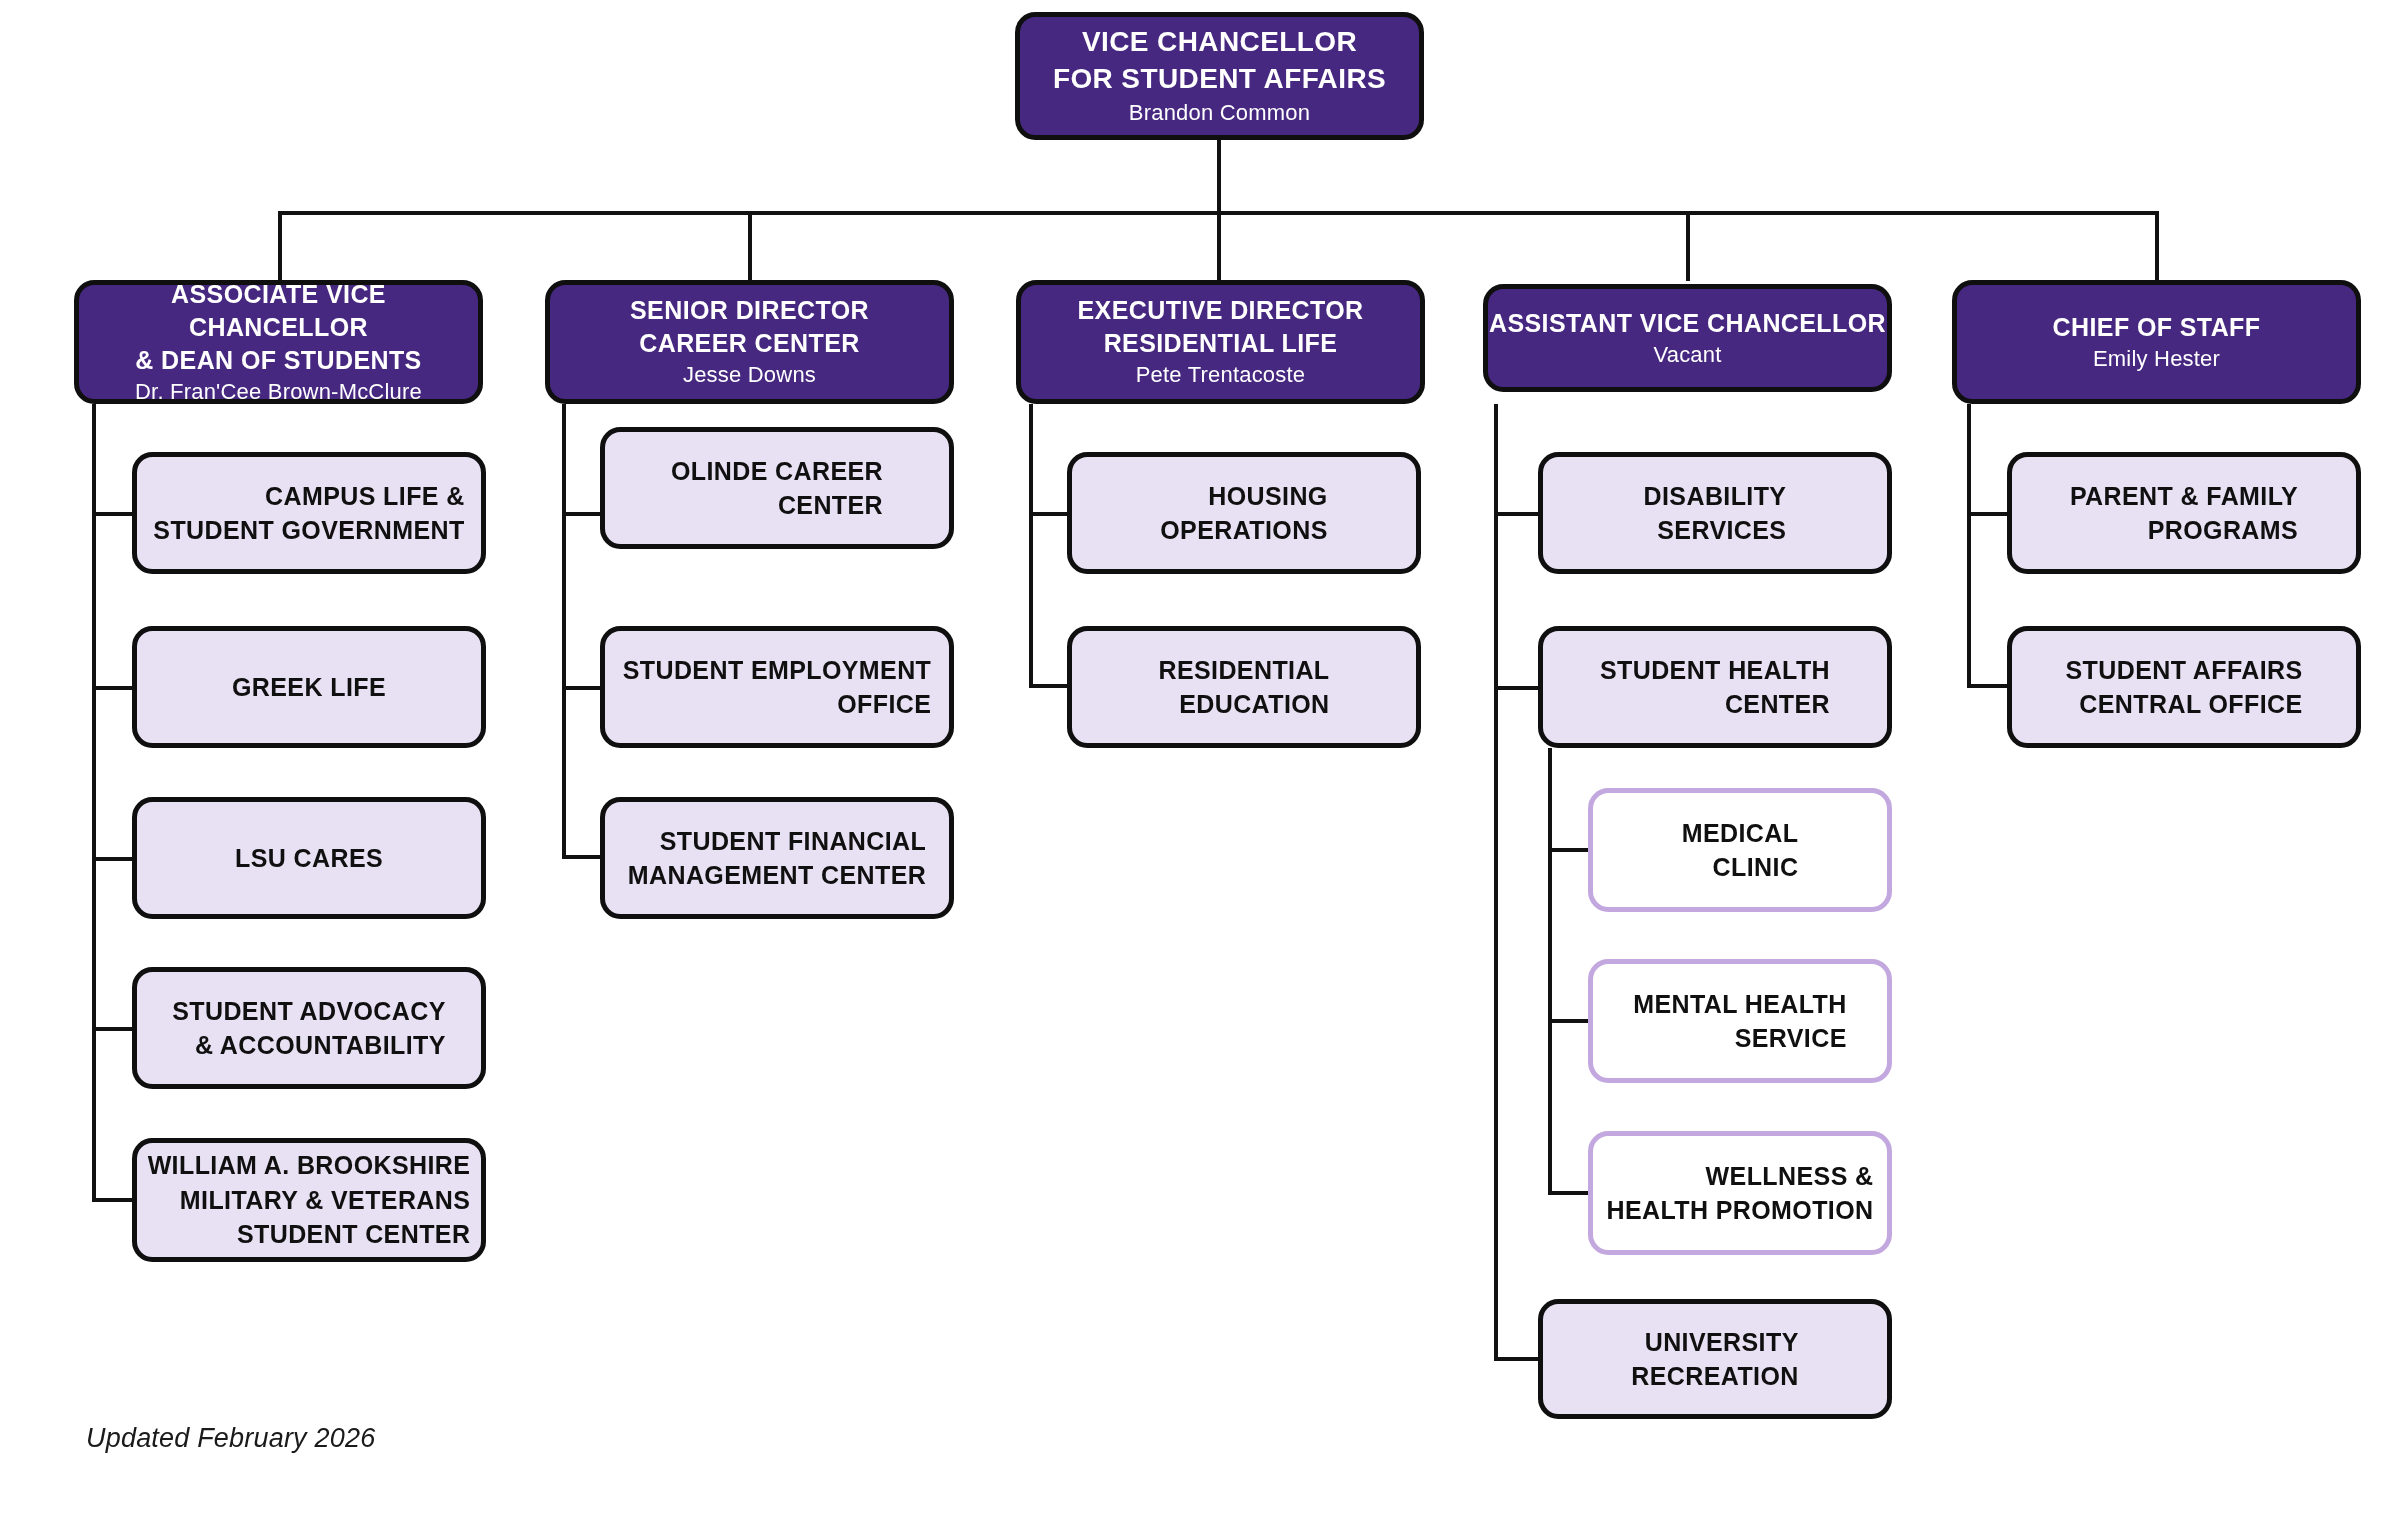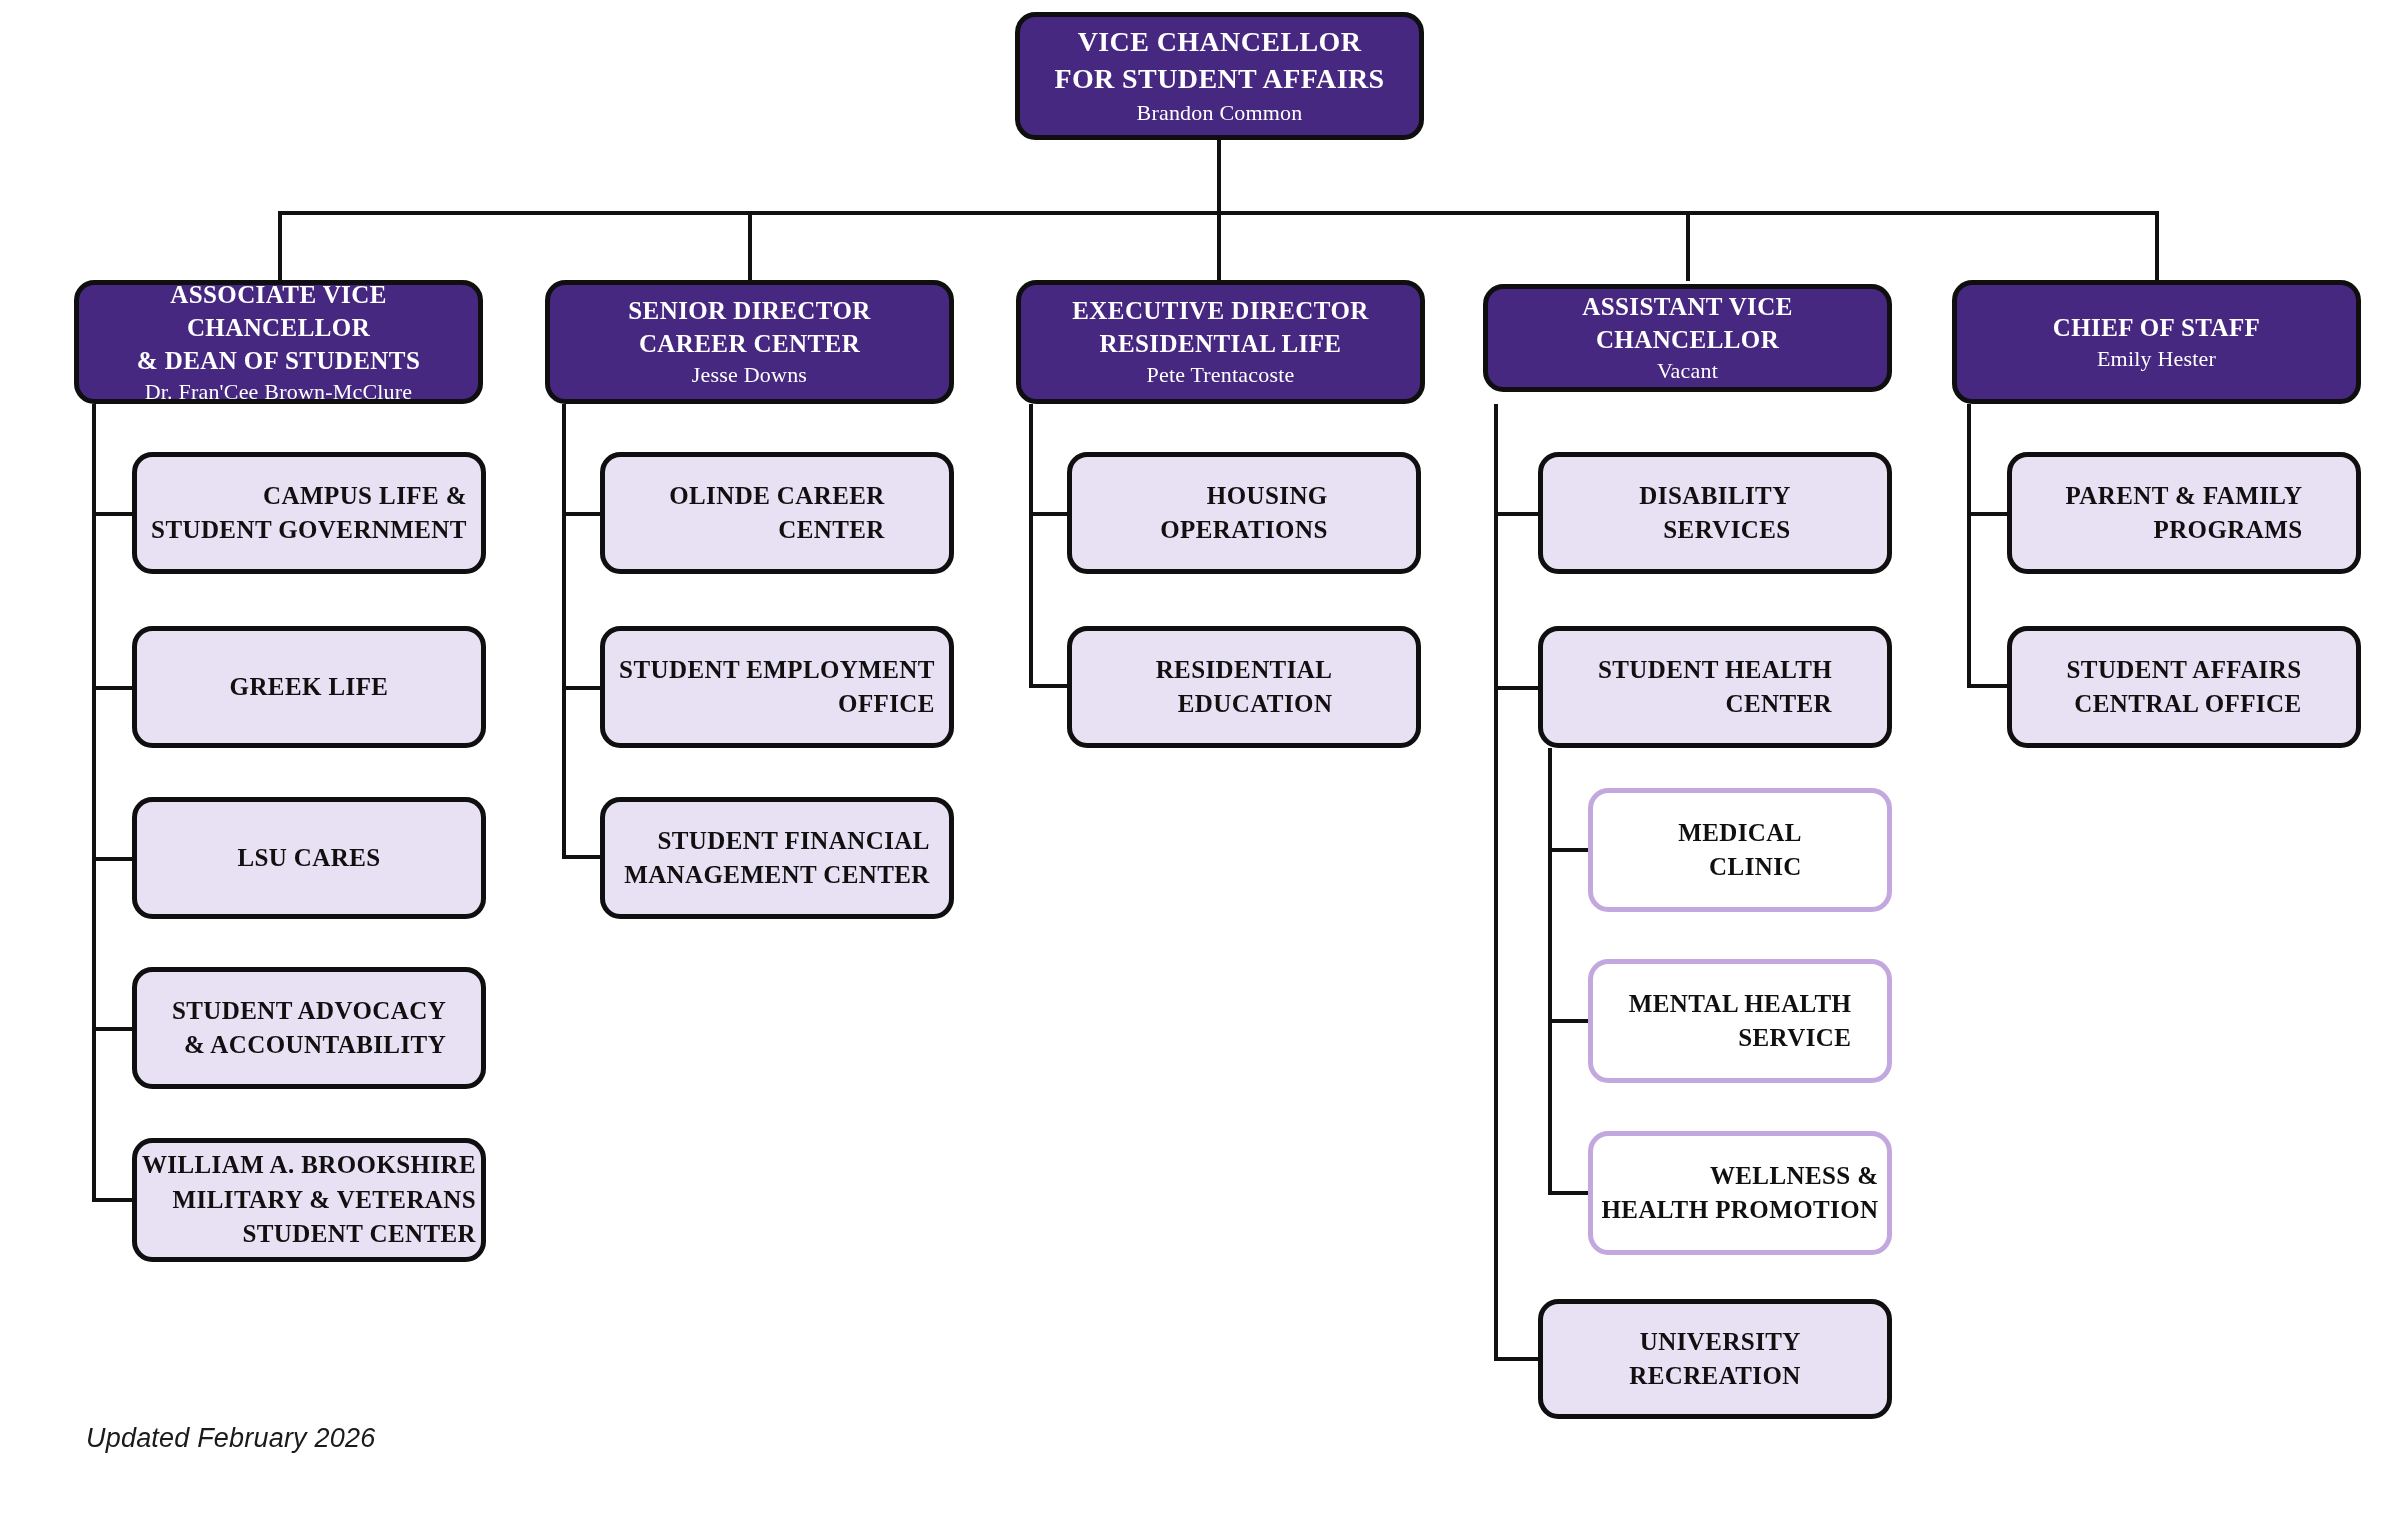--- a/index.html
+++ b/index.html
@@ -17,21 +17,20 @@
   }
   .canvas{position:absolute;inset:0;}
   
   .line{position:absolute;background:var(--line);}
   
   .box{
     position:absolute;
     display:flex;flex-direction:column;align-items:center;justify-content:center;
     text-align:center;white-space:pre-line;
     border-radius:20.4px;
-    font-family:Liberation Serif, serif;
   }
   .box.purple{
     background:var(--purple);
     border:5.8px solid var(--ink);
     color:#ffffff;
   }
   .box.lav{
     background:var(--lavender);
     border:5.1px solid var(--ink);
     color:#101010;
@@ -127,21 +126,21 @@
     <div class="box-label">WILLIAM A. BROOKSHIRE
 MILITARY &amp; VETERANS
 STUDENT CENTER</div>
   </div>
 
   <div class="box purple" style="left:545px;top:280px;width:409px;height:124px">
     <div class="box-title">SENIOR DIRECTOR
 CAREER CENTER</div>
     <div class="box-person">Jesse Downs</div>
   </div>
-  <div class="box lav" style="left:600px;top:452px;width:354px;height:122px">
+  <div class="box lav" style="left:600px;top:427px;width:354px;height:122px">
     <div class="box-label">OLINDE CAREER
 CENTER</div>
   </div>
   <div class="box lav" style="left:600px;top:797px;width:354px;height:122px">
     <div class="box-label">STUDENT FINANCIAL
 MANAGEMENT CENTER</div>
   </div>
   <div class="box lav" style="left:600px;top:626px;width:354px;height:122px">
     <div class="box-label">STUDENT EMPLOYMENT
 OFFICE</div>

